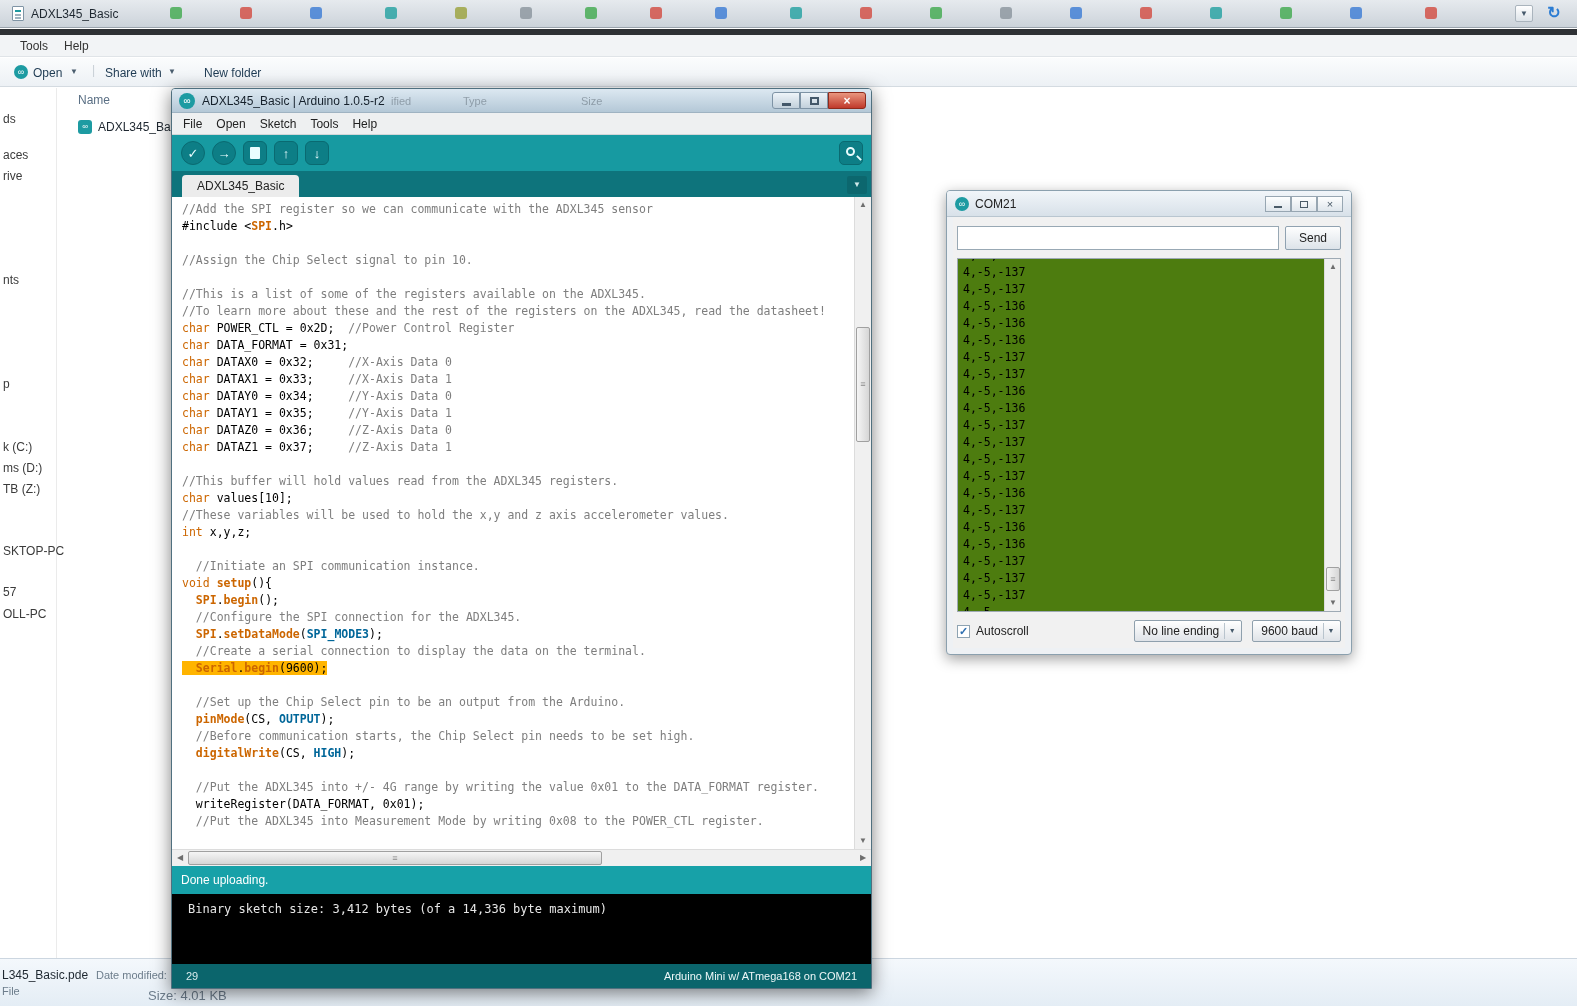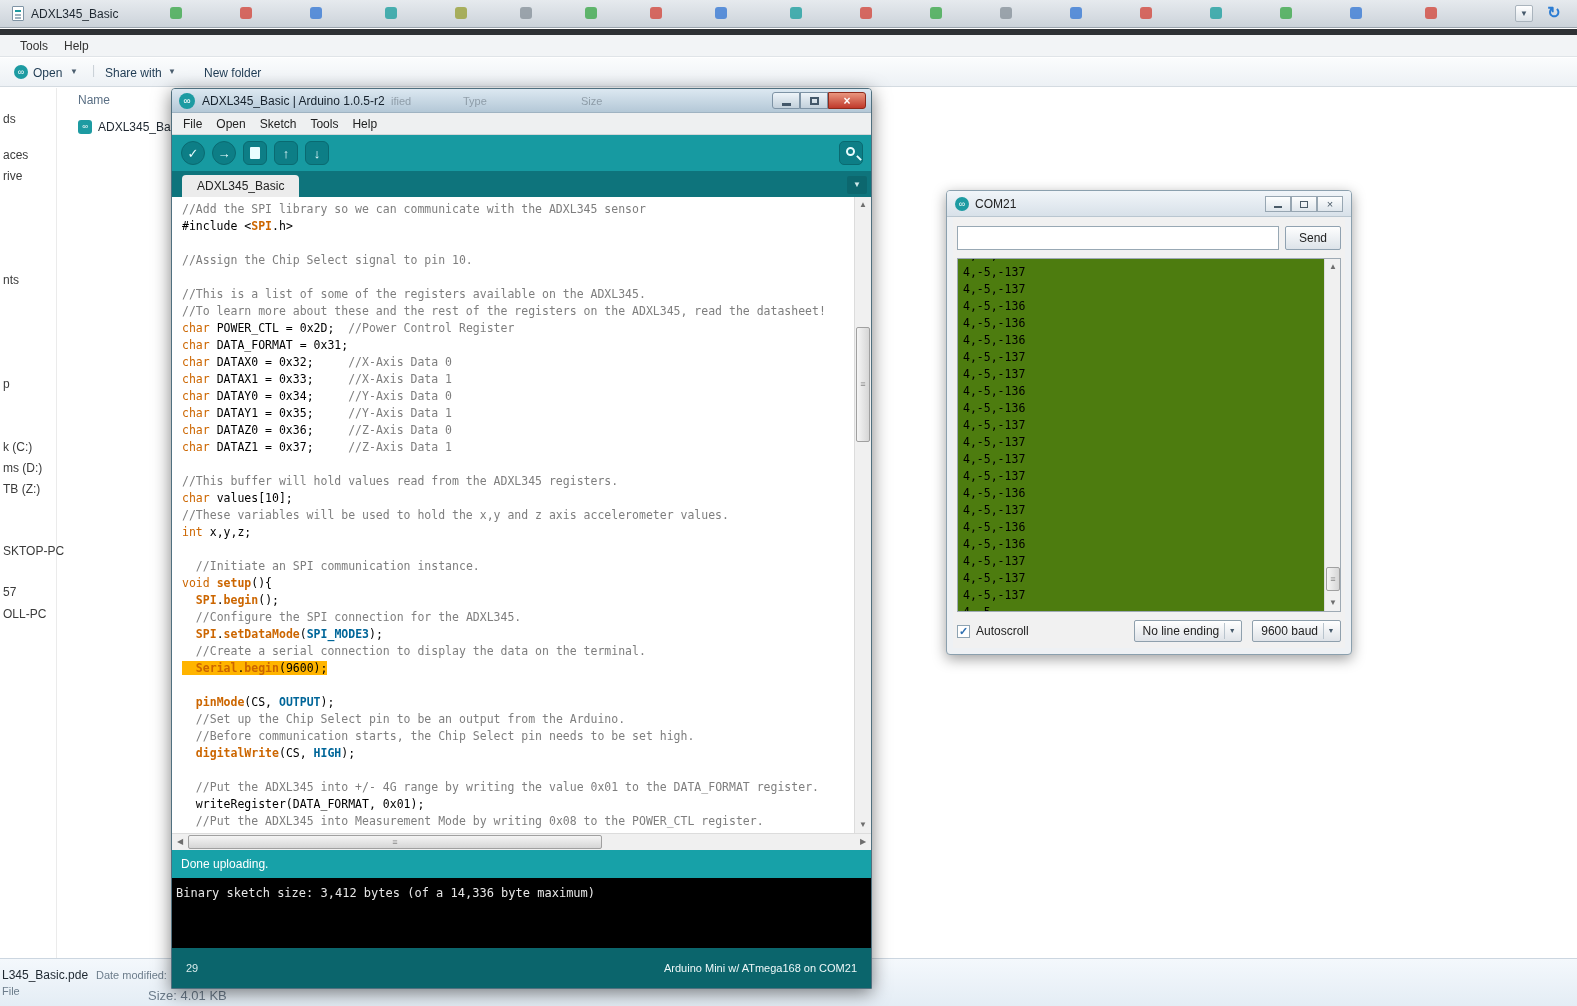--- a/index.html
+++ b/index.html
@@ -108,22 +108,22 @@
               border:1px solid #a0a0a0; border-radius:2px; color:#8a8a8a; font-size:9px; text-align:center; }
   .ide-hscroll { height:17px; background:#f0f0f0; border-top:1px solid #dcdcdc; position:relative; }
   .hs-thumb { position:absolute; top:1px; height:14px; left:16px; width:414px;
               background:linear-gradient(#f5f5f5,#d6d6d6); border:1px solid #a0a0a0; border-radius:2px;
               color:#8a8a8a; font-size:9px; text-align:center; line-height:13px; }
   .hs-arrow { position:absolute; top:0; width:16px; height:16px; color:#6e6e6e; font-size:8px;
               text-align:center; line-height:16px; }
   .ide-status { height:28px; background:#17a1a8; color:#ffffff; font-size:12px; line-height:28px;
                 padding-left:9px; }
   .ide-console { height:70px; background:#000; color:#e6e6e6; font-family:"DejaVu Sans Mono", monospace;
-                 font-size:12px; padding:8px 4px; }
-  .ide-statusbar { height:40px; background:#0b656c; color:#d9ebec; font-size:11px; display:flex;
+                 font-size:12px; padding:8px 16px; }
+  .ide-statusbar { height:24px; background:#0b656c; color:#d9ebec; font-size:11px; display:flex;
                    align-items:center; padding:0 14px; }
   .sb-board { margin-left:auto; color:#eef7f8;text-align:right; }
 
   
   .sm { position:absolute; left:946px; top:190px; width:406px; height:465px; z-index:15;
         border:1px solid #8ba0ae; border-radius:4px; box-shadow:0 4px 14px rgba(0,0,0,.38);
         background:#eef1f4; }
   .sm-titlebar { position:absolute; left:0; top:0; right:0; height:26px;
                  background:linear-gradient(#f1f5f9,#d8e1e9); border-bottom:1px solid #b9c6d0;
                  border-radius:3px 3px 0 0; }
@@ -277,21 +277,21 @@
       <span class="tb-serial">
           <span class="mag"></span>
         </span>
     </div>
     <div class="ide-tabbar">
       <span class="tab">ADXL345_Basic</span>
       <span class="tab-dd">▼</span>
     </div>
     <div class="ide-editor">
       <div class="code">
-          <div class="code-line"><span class="cm">//Add the SPI library so we can communicate with the ADXL345 sensor</span></div>
+          <div class="code-line"><span class="cm">//Add the SPI register so we can communicate with the ADXL345 sensor</span></div>
           <div class="code-line"><span class="pl">#include &lt;</span><span class="fn">SPI</span><span class="pl">.h&gt;</span></div>
           <div class="code-line">&nbsp;</div>
           <div class="code-line"><span class="cm">//Assign the Chip Select signal to pin 10.</span></div>
           <div class="code-line">&nbsp;</div>
           <div class="code-line"><span class="cm">//This is a list of some of the registers available on the ADXL345.</span></div>
           <div class="code-line"><span class="cm">//To learn more about these and the rest of the registers on the ADXL345, read the datasheet!</span></div>
           <div class="code-line"><span class="kw">char</span><span class="pl"> POWER_CTL = 0x2D;  </span><span class="cm">//Power Control Register</span></div>
           <div class="code-line"><span class="kw">char</span><span class="pl"> DATA_FORMAT = 0x31;</span></div>
           <div class="code-line"><span class="kw">char</span><span class="pl"> DATAX0 = 0x32;     </span><span class="cm">//X-Axis Data 0</span></div>
           <div class="code-line"><span class="kw">char</span><span class="pl"> DATAX1 = 0x33;     </span><span class="cm">//X-Axis Data 1</span></div>
@@ -306,22 +306,22 @@
           <div class="code-line"><span class="kw">int</span><span class="pl"> x,y,z;</span></div>
           <div class="code-line">&nbsp;</div>
           <div class="code-line"><span class="pl">  </span><span class="cm">//Initiate an SPI communication instance.</span></div>
           <div class="code-line"><span class="kw">void </span><span class="kwb">setup</span><span class="pl">(){</span></div>
           <div class="code-line"><span class="pl">  </span><span class="fn">SPI</span><span class="pl">.</span><span class="fn">begin</span><span class="pl">();</span></div>
           <div class="code-line"><span class="pl">  </span><span class="cm">//Configure the SPI connection for the ADXL345.</span></div>
           <div class="code-line"><span class="pl">  </span><span class="fn">SPI</span><span class="pl">.</span><span class="fn">setDataMode</span><span class="pl">(</span><span class="ct">SPI_MODE3</span><span class="pl">);</span></div>
           <div class="code-line"><span class="pl">  </span><span class="cm">//Create a serial connection to display the data on the terminal.</span></div>
           <div class="code-line"><span class="hl pl">  </span><span class="hl fn">Serial</span><span class="hl pl">.</span><span class="hl fn">begin</span><span class="hl pl">(9600);</span></div>
           <div class="code-line">&nbsp;</div>
+          <div class="code-line"><span class="pl">  </span><span class="cm">//Set up the Chip Select pin to be an output from the Arduino.</span></div>
           <div class="code-line"><span class="pl">  </span><span class="fn">pinMode</span><span class="pl">(CS, </span><span class="ct">OUTPUT</span><span class="pl">);</span></div>
-          <div class="code-line"><span class="pl">  </span><span class="cm">//Set up the Chip Select pin to be an output from the Arduino.</span></div>
           <div class="code-line"><span class="pl">  </span><span class="cm">//Before communication starts, the Chip Select pin needs to be set high.</span></div>
           <div class="code-line"><span class="pl">  </span><span class="fn">digitalWrite</span><span class="pl">(CS, </span><span class="ct">HIGH</span><span class="pl">);</span></div>
           <div class="code-line">&nbsp;</div>
           <div class="code-line"><span class="pl">  </span><span class="cm">//Put the ADXL345 into +/- 4G range by writing the value 0x01 to the DATA_FORMAT register.</span></div>
           <div class="code-line"><span class="pl">  writeRegister(DATA_FORMAT, 0x01);</span></div>
           <div class="code-line"><span class="pl">  </span><span class="cm">//Put the ADXL345 into Measurement Mode by writing 0x08 to the POWER_CTL register.</span></div>
         </div>
       <div class="vscroll">
         <span class="sb-arrow" style="top:0">▲</span>
         <span class="sb-thumb" style="top:130px;height:115px;line-height:113px">≡</span>

